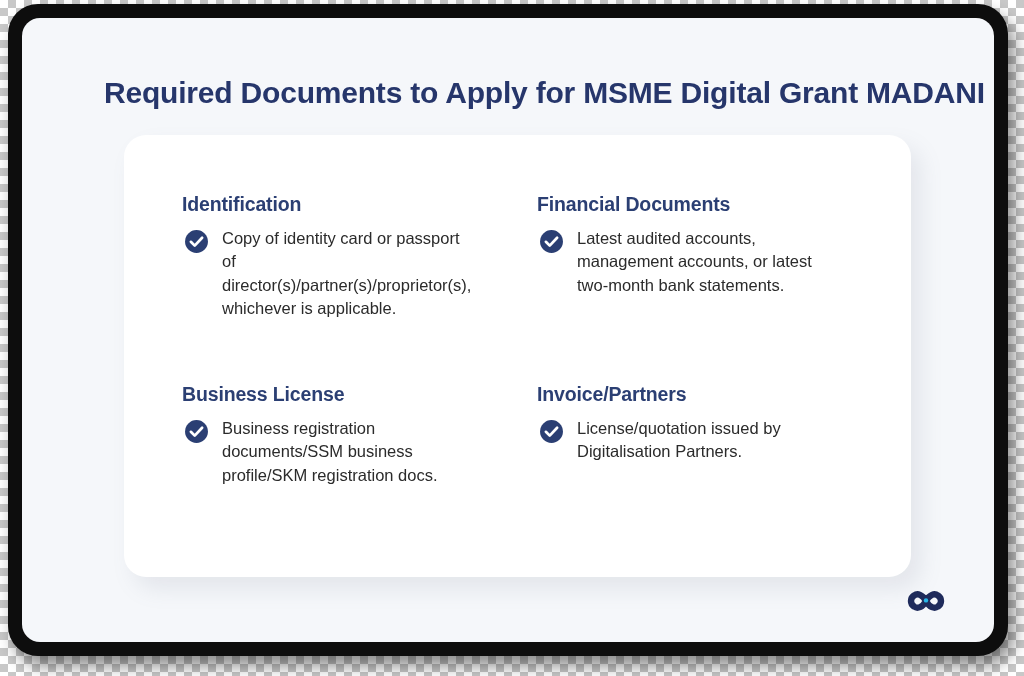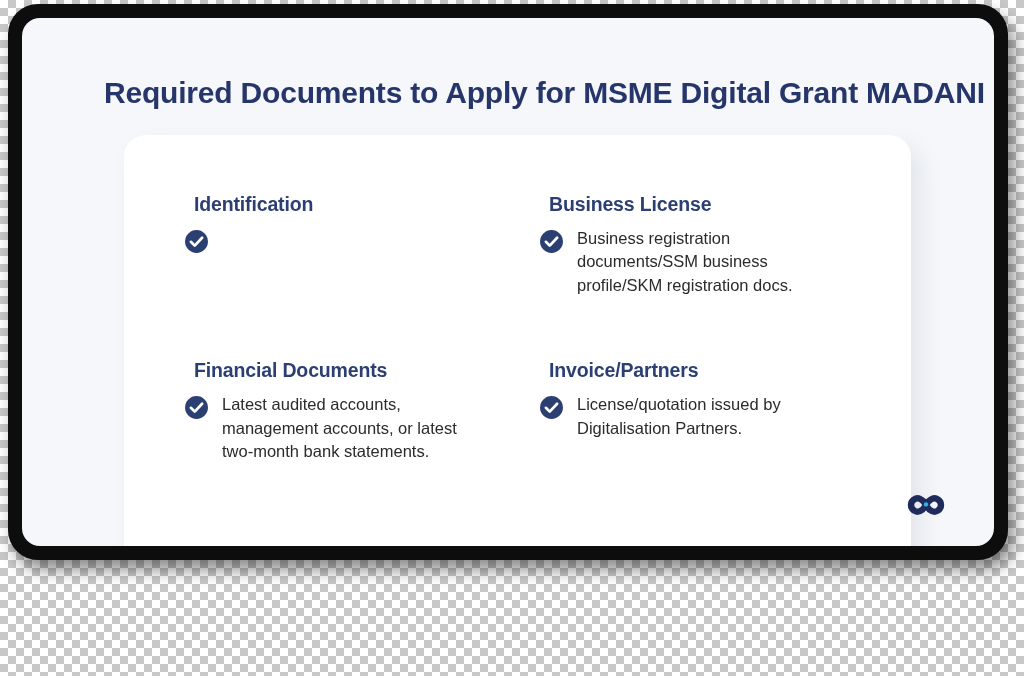--- a/index.html
+++ b/index.html
@@ -20,21 +20,21 @@
     background-size: 16px 16px;
     background-position: 0 0, 8px 8px;
     position: relative;
   }
 
   .frame {
     position: absolute;
     left: 8px;
     top: 4px;
     width: 1000px;
-    height: 556px;
+    height: 652px;
     background: #0d0d0d;
     border-radius: 30px;
     box-sizing: border-box;
     padding: 14px;
     box-shadow: 6px 10px 16px rgba(0,0,0,0.45);
   }
 
   .page {
     width: 100%;
     height: 100%;
@@ -78,21 +78,21 @@
     display: grid;
     grid-template-columns: 345px 345px;
     column-gap: 10px;
     row-gap: 62px;
   }
 
   .section-heading {
     font-size: 19.5px;
     font-weight: bold;
     color: #2b3f73;
-    margin: 0 0 11px 12px;
+    margin: 0 0 11px 0;
     letter-spacing: -0.15px;
     white-space: nowrap;
   }
 
   .item {
     display: flex;
     align-items: flex-start;
     gap: 13px;
     padding-left: 2px;
   }
@@ -130,42 +130,43 @@
     <div class="card">
       <div class="grid">
 
         <div class="section">
           <h3 class="section-heading">Identification</h3>
           <div class="item">
             <svg class="check-icon" viewBox="0 0 24 24">
               <circle cx="12" cy="12" r="11" fill="#2b3f73"></circle>
               <path d="M6.6 12.3 L10.3 16 L17.4 8.4" stroke="#ffffff" stroke-width="2.6" fill="none" stroke-linecap="round" stroke-linejoin="round"></path>
             </svg>
+            <div class="item-text">Copy of identity card or passport of director(s)/partner(s)/proprietor(s), whichever is applicable.</div>
+          </div>
+        </div>
+
+        <div class="section">
+          <h3 class="section-heading">Financial Documents</h3>
+          <div class="item">
+            <svg class="check-icon" viewBox="0 0 24 24">
+              <circle cx="12" cy="12" r="11" fill="#2b3f73"></circle>
+              <path d="M6.6 12.3 L10.3 16 L17.4 8.4" stroke="#ffffff" stroke-width="2.6" fill="none" stroke-linecap="round" stroke-linejoin="round"></path>
+            </svg>
+            <div class="item-text">Latest audited accounts, management accounts, or latest two-month bank statements.</div>
           </div>
         </div>
 
         <div class="section">
           <h3 class="section-heading">Business License</h3>
           <div class="item">
             <svg class="check-icon" viewBox="0 0 24 24">
               <circle cx="12" cy="12" r="11" fill="#2b3f73"></circle>
               <path d="M6.6 12.3 L10.3 16 L17.4 8.4" stroke="#ffffff" stroke-width="2.6" fill="none" stroke-linecap="round" stroke-linejoin="round"></path>
             </svg>
             <div class="item-text">Business registration documents/SSM business profile/SKM registration docs.</div>
-          </div>
-        </div>
-
-        <div class="section">
-          <h3 class="section-heading">Financial Documents</h3>
-          <div class="item">
-            <svg class="check-icon" viewBox="0 0 24 24">
-              <circle cx="12" cy="12" r="11" fill="#2b3f73"></circle>
-              <path d="M6.6 12.3 L10.3 16 L17.4 8.4" stroke="#ffffff" stroke-width="2.6" fill="none" stroke-linecap="round" stroke-linejoin="round"></path>
-            </svg>
-            <div class="item-text">Latest audited accounts, management accounts, or latest two-month bank statements.</div>
           </div>
         </div>
 
         <div class="section">
           <h3 class="section-heading">Invoice/Partners</h3>
           <div class="item">
             <svg class="check-icon" viewBox="0 0 24 24">
               <circle cx="12" cy="12" r="11" fill="#2b3f73"></circle>
               <path d="M6.6 12.3 L10.3 16 L17.4 8.4" stroke="#ffffff" stroke-width="2.6" fill="none" stroke-linecap="round" stroke-linejoin="round"></path>
             </svg>

